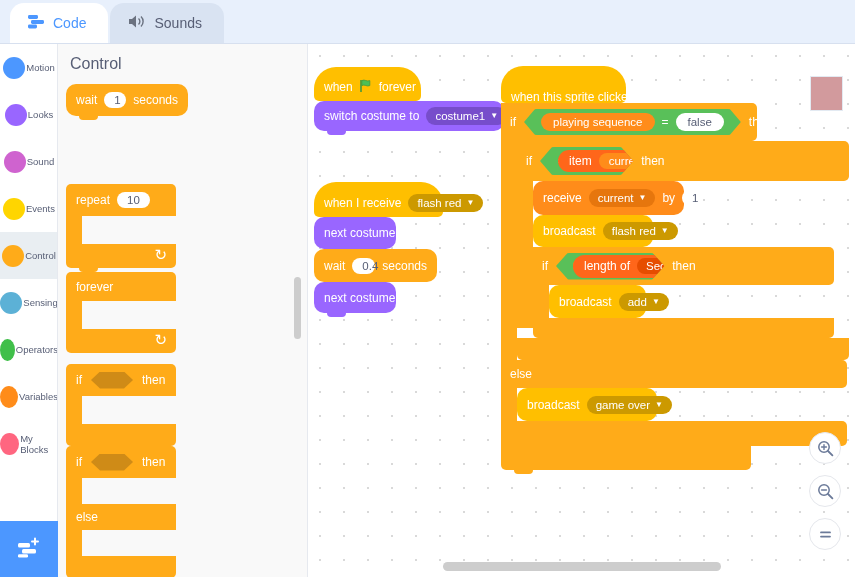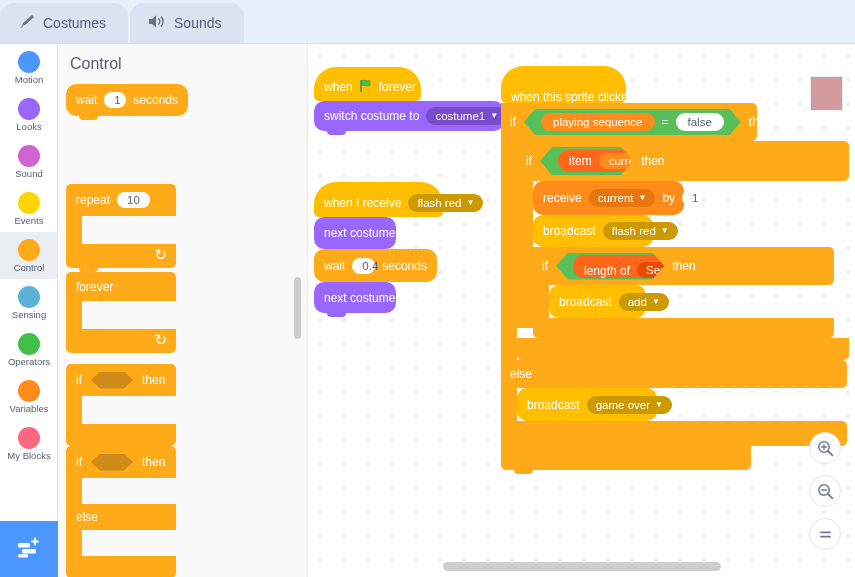--- a/index.html
+++ b/index.html
@@ -34,21 +34,21 @@
 
   
   #catbar {
     position:absolute; left:0; top:44px; width:58px; height:477px;
     background:#ffffff;
     border-right:1px solid #e6e9ef;
     overflow:hidden;
   }
   .cat {
     height:47px; width:58px;
-    display:flex; flex-direction:column; align-items:center; justify-content:center;
+    display:flex; flex-direction:row; align-items:center; justify-content:center;
     gap:1px;
     position:relative;
   }
   .cat.sel { background:#e9eef2; }
   .cat .dot { width:22px; height:22px; border-radius:50%; }
   .cat .cname { font-size:9.5px; color:#575e75; line-height:11px; }
 
   #extbtn {
     position:absolute; left:0; top:521px; width:58px; height:56px;
     background:#4c97ff; display:flex; align-items:center; justify-content:center;
@@ -128,28 +128,29 @@
     position:absolute; width:32px; height:32px; border-radius:50%;
     background:#fff; border:1px solid #e5e7ec;
     display:flex; align-items:center; justify-content:center;
     color:#6b7a99;
   }
 </style>
 </head>
 <body>
 
 <div id="tabbar">
-  <div class="tab">
+  <div class="tab active" style="margin-left:10px;">
     <span>
       <svg width="17" height="15" viewBox="0 0 17 15">
-          <path d="M14 1 L16 3 L7 11 L4 12 L5 9 Z" fill="#6b7280"></path>
-          <path d="M4 12 L2 14 L5 13 Z" fill="#6b7280"></path>
+          <rect x="0" y="1" width="10" height="4" rx="1.4" fill="#4c97ff"></rect>
+          <rect x="3" y="6" width="13" height="4" rx="1.4" fill="#4c97ff"></rect>
+          <rect x="0" y="10.5" width="9" height="4" rx="1.4" fill="#4c97ff"></rect>
         </svg>
     </span>
-    <span class="lbl">Costumes</span>
+    <span class="lbl">Code</span>
   </div>
   <div class="tab">
     <span>
       <svg width="18" height="15" viewBox="0 0 18 15">
           <path d="M1 5 h3 L8 1.5 v12 L4 10 H1 Z" fill="#6b7280"></path>
           <path d="M10.5 4.5 a4 4 0 0 1 0 6" stroke="#6b7280" stroke-width="1.4" fill="none"></path>
           <path d="M13 2.5 a7 7 0 0 1 0 10" stroke="#6b7280" stroke-width="1.4" fill="none"></path>
         </svg>
     </span>
     <span class="lbl">Sounds</span>
@@ -424,21 +425,21 @@
 
     <div class="blk ctl" style="position:absolute; left:32px; top:181px; width:301px; height:38px; border-radius:0 5px 5px 0;">
       <div class="row" style="gap:8px; padding:0 12px 0 9px;">
         <span>if</span>
         <span class="blk opr" style="position:relative; display:inline-flex; align-items:center; gap:8px; height:27px; padding:0 17px; border-radius:14px;
              clip-path:polygon(12px 0,calc(100% - 12px) 0,100% 50%,calc(100% - 12px) 100%,12px 100%,0 50%);">
           <span class="drop var" style="padding:3px 12px;">
             <span>current</span>
           </span>
           <span style="font-size:11px;">&gt;</span>
-          <span class="blk lst" style="display:inline-flex; align-items:flex-end; gap:7px; height:23px; padding:0 11px; border-radius:12px;">
+          <span class="blk lst" style="display:inline-flex; align-items:center; gap:7px; height:23px; padding:0 11px; border-radius:12px;">
             <span>length of</span>
             <span class="drop lst-d" style="padding:2px 9px;">
               <span>Sequence</span>
               <span class="carat">▼</span>
             </span>
           </span>
         </span>
         <span>then</span>
       </div>
     </div>

